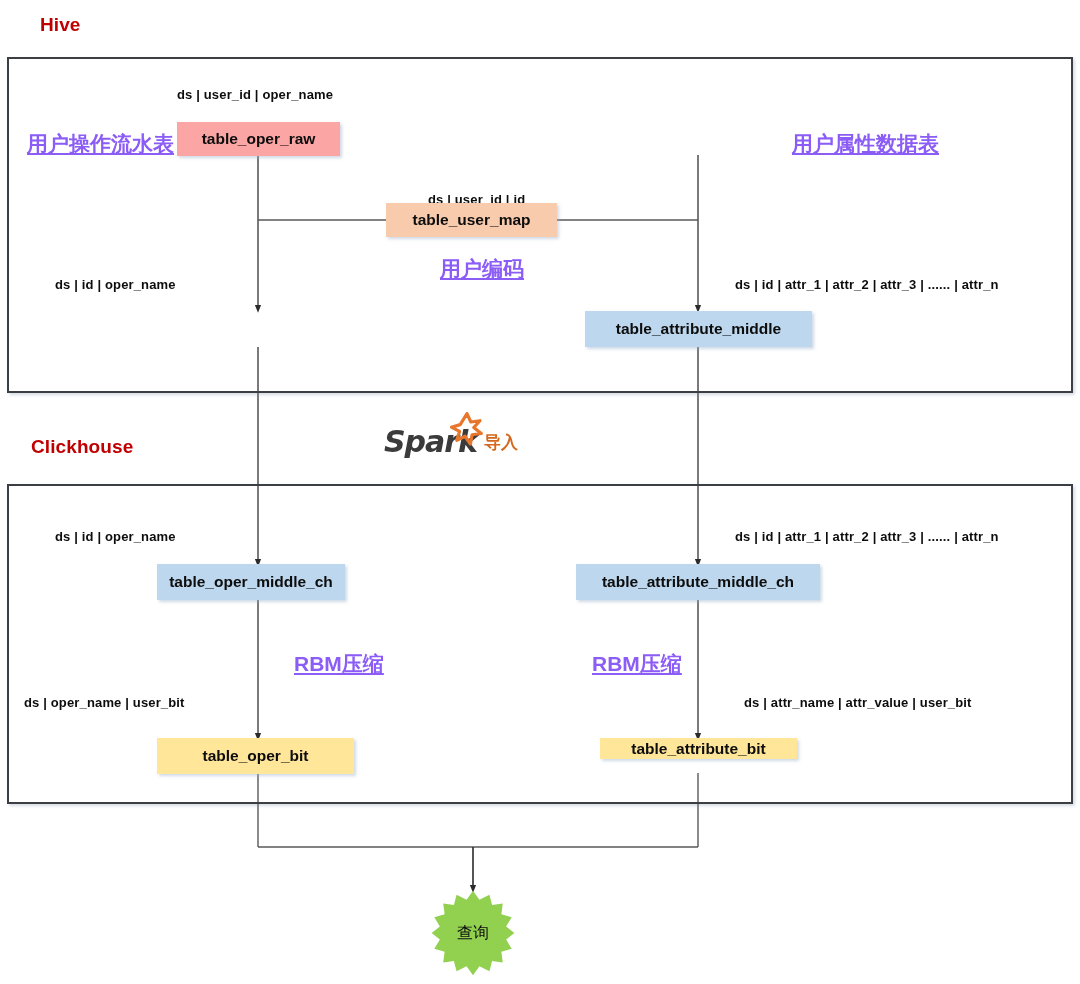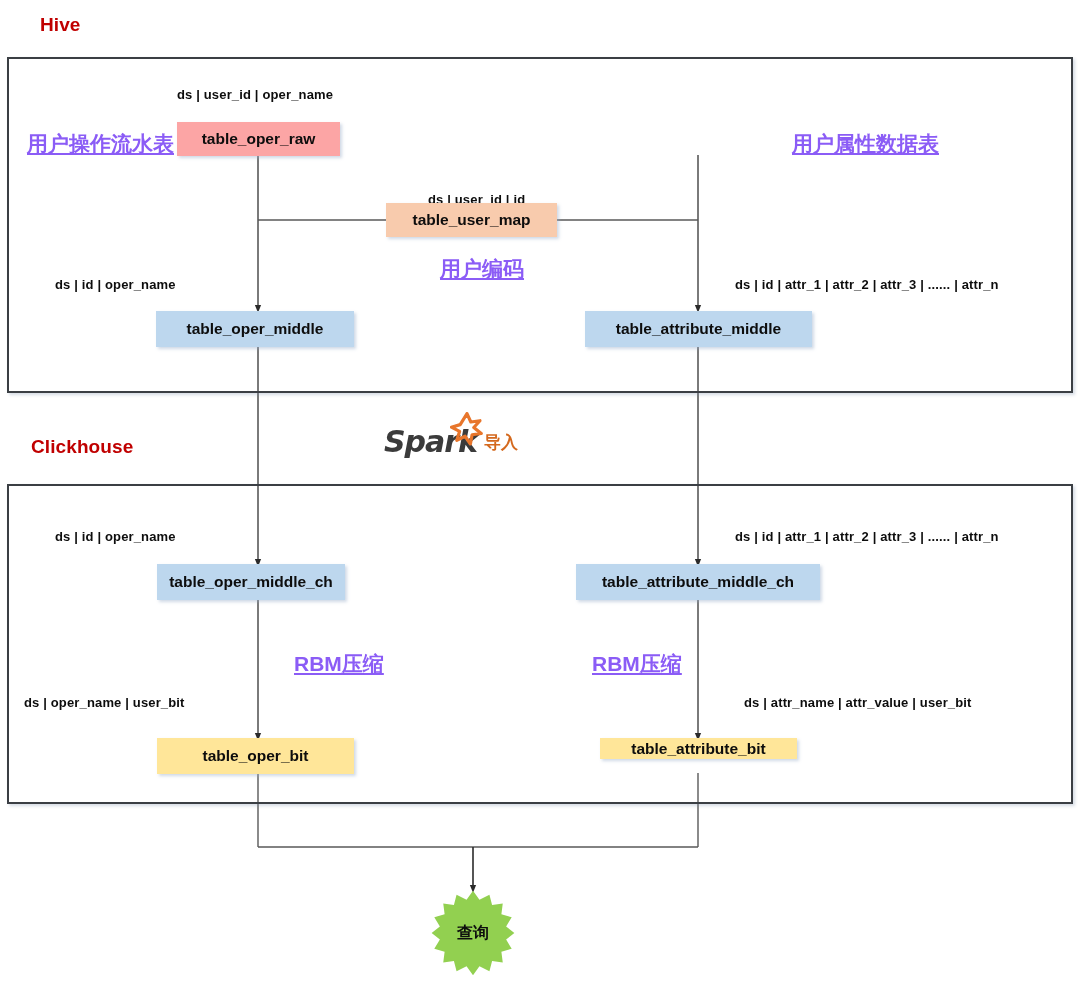--- a/index.html
+++ b/index.html
@@ -108,21 +108,21 @@
   #query-burst {
     position: absolute;
     left: 430px; top: 890px;
     width: 86px; height: 86px;
   }
   #query-burst-label {
     position: absolute;
     left: 430px; top: 890px;
     width: 86px; height: 86px;
     display: flex; align-items: center; justify-content: center;
-    font-size: 16px; font-weight: bold; color: #0D0D0D;
+    font-size: 16px; font-weight: normal; color: #0D0D0D;
     pointer-events: none;
   }
 </style>
 </head>
 <body>
 
 <div id="canvas">
 
   <svg id="connectors" width="1080" height="984" style="position:absolute;left:0;top:0;">
     <defs>
@@ -167,23 +167,20 @@
   <div class="cn-label" style="left:27px; top:130px;">用户操作流水表</div>
   <div class="cn-label" style="left:792px; top:130px;">用户属性数据表</div>
   <div class="cn-label" style="left:440px; top:255px;">用户编码</div>
 
   <div class="node green" style="left:177px; top:122px; width:163px; height:34px;">
     <span>table_oper_raw</span>
   </div>
   <div class="node orange" style="left:386px; top:203px; width:171px; height:34px;">
     <span>table_user_map</span>
   </div>
-  <div class="node blue" style="left:156px; top:311px; width:198px; height:36px;">
-    <span>table_oper_middle</span>
-  </div>
   <div class="node blue" style="left:585px; top:311px; width:227px; height:36px;">
     <span>table_attribute_middle</span>
   </div>
 
   <div id="spark-logo">
     <div id="spark-wordmark">Spark</div>
     <svg id="spark-star" viewBox="0 0 32 32">
       <path d="M16 1.5 L19.6 9.4 L28.2 8.2 L22.4 14.6 L29.4 20.2 L20.8 21.4 L19.2 30.1 L14.2 22.8 L6.4 26.6 L9.0 18.3 L1.3 14.3 L9.6 11.9 Z" fill="none" stroke="#E8762C" stroke-width="3" stroke-linejoin="round"></path>
     </svg>
     <div id="spark-suffix">导入</div>

